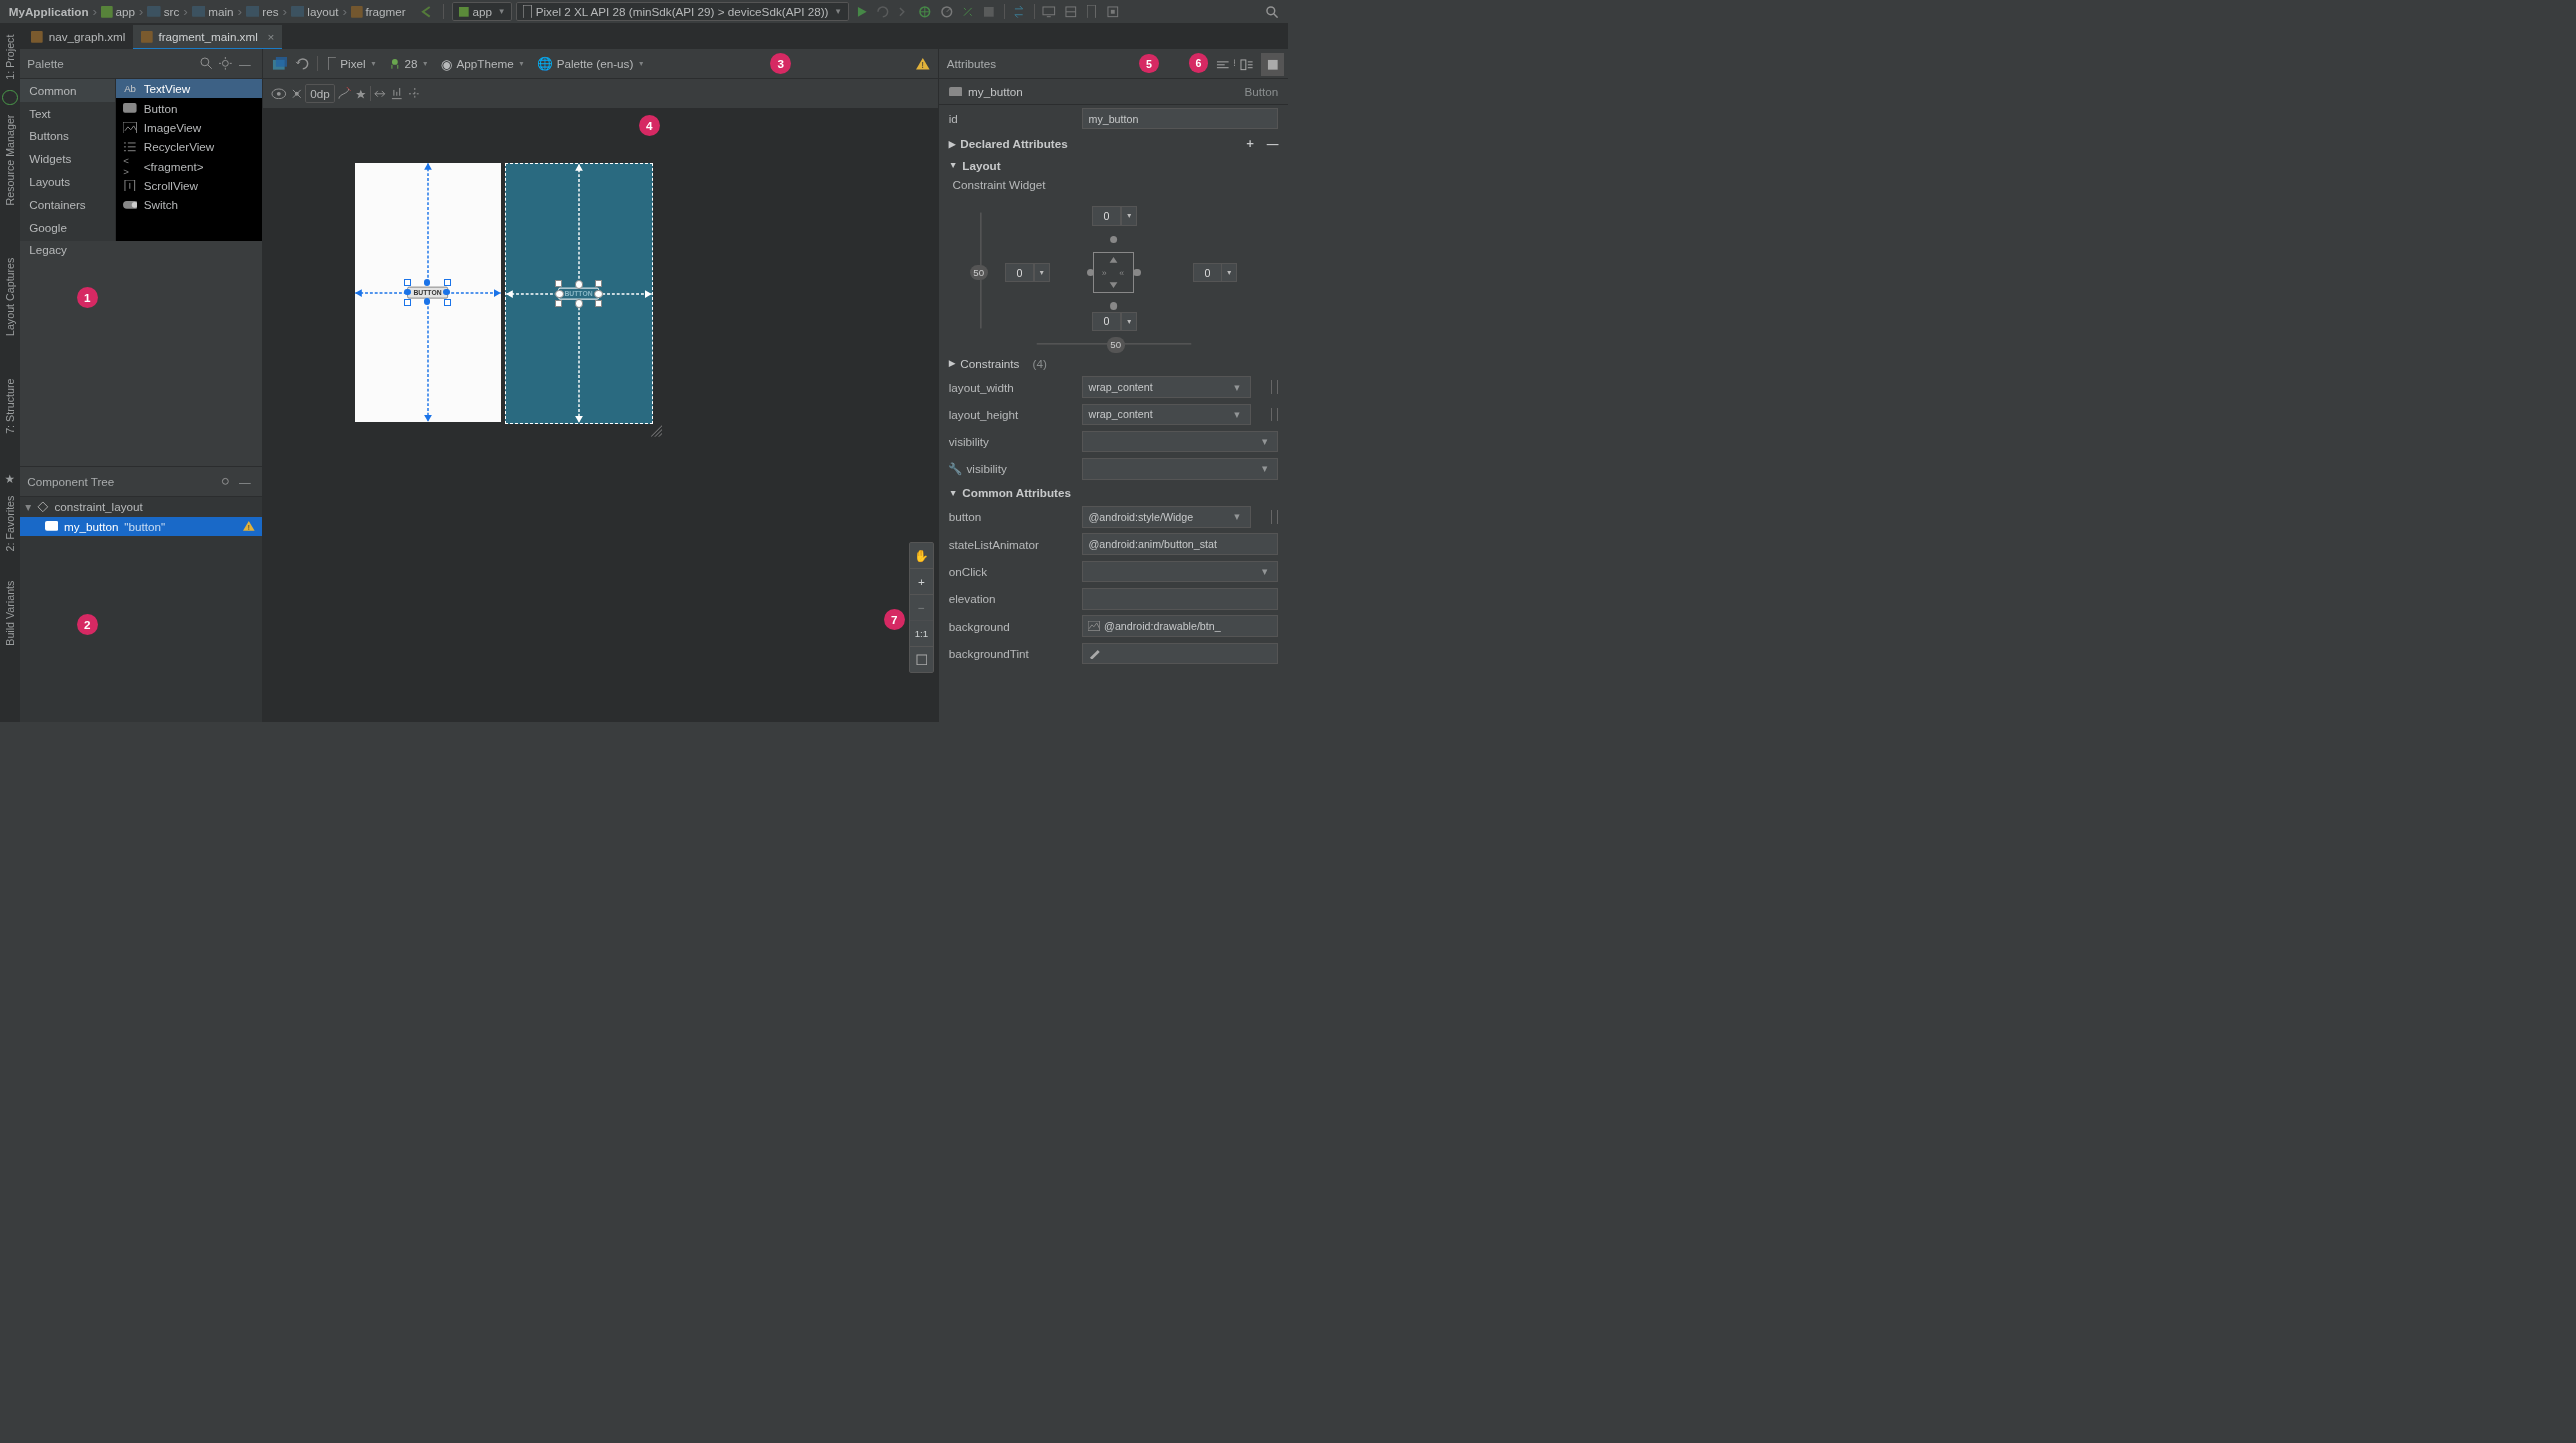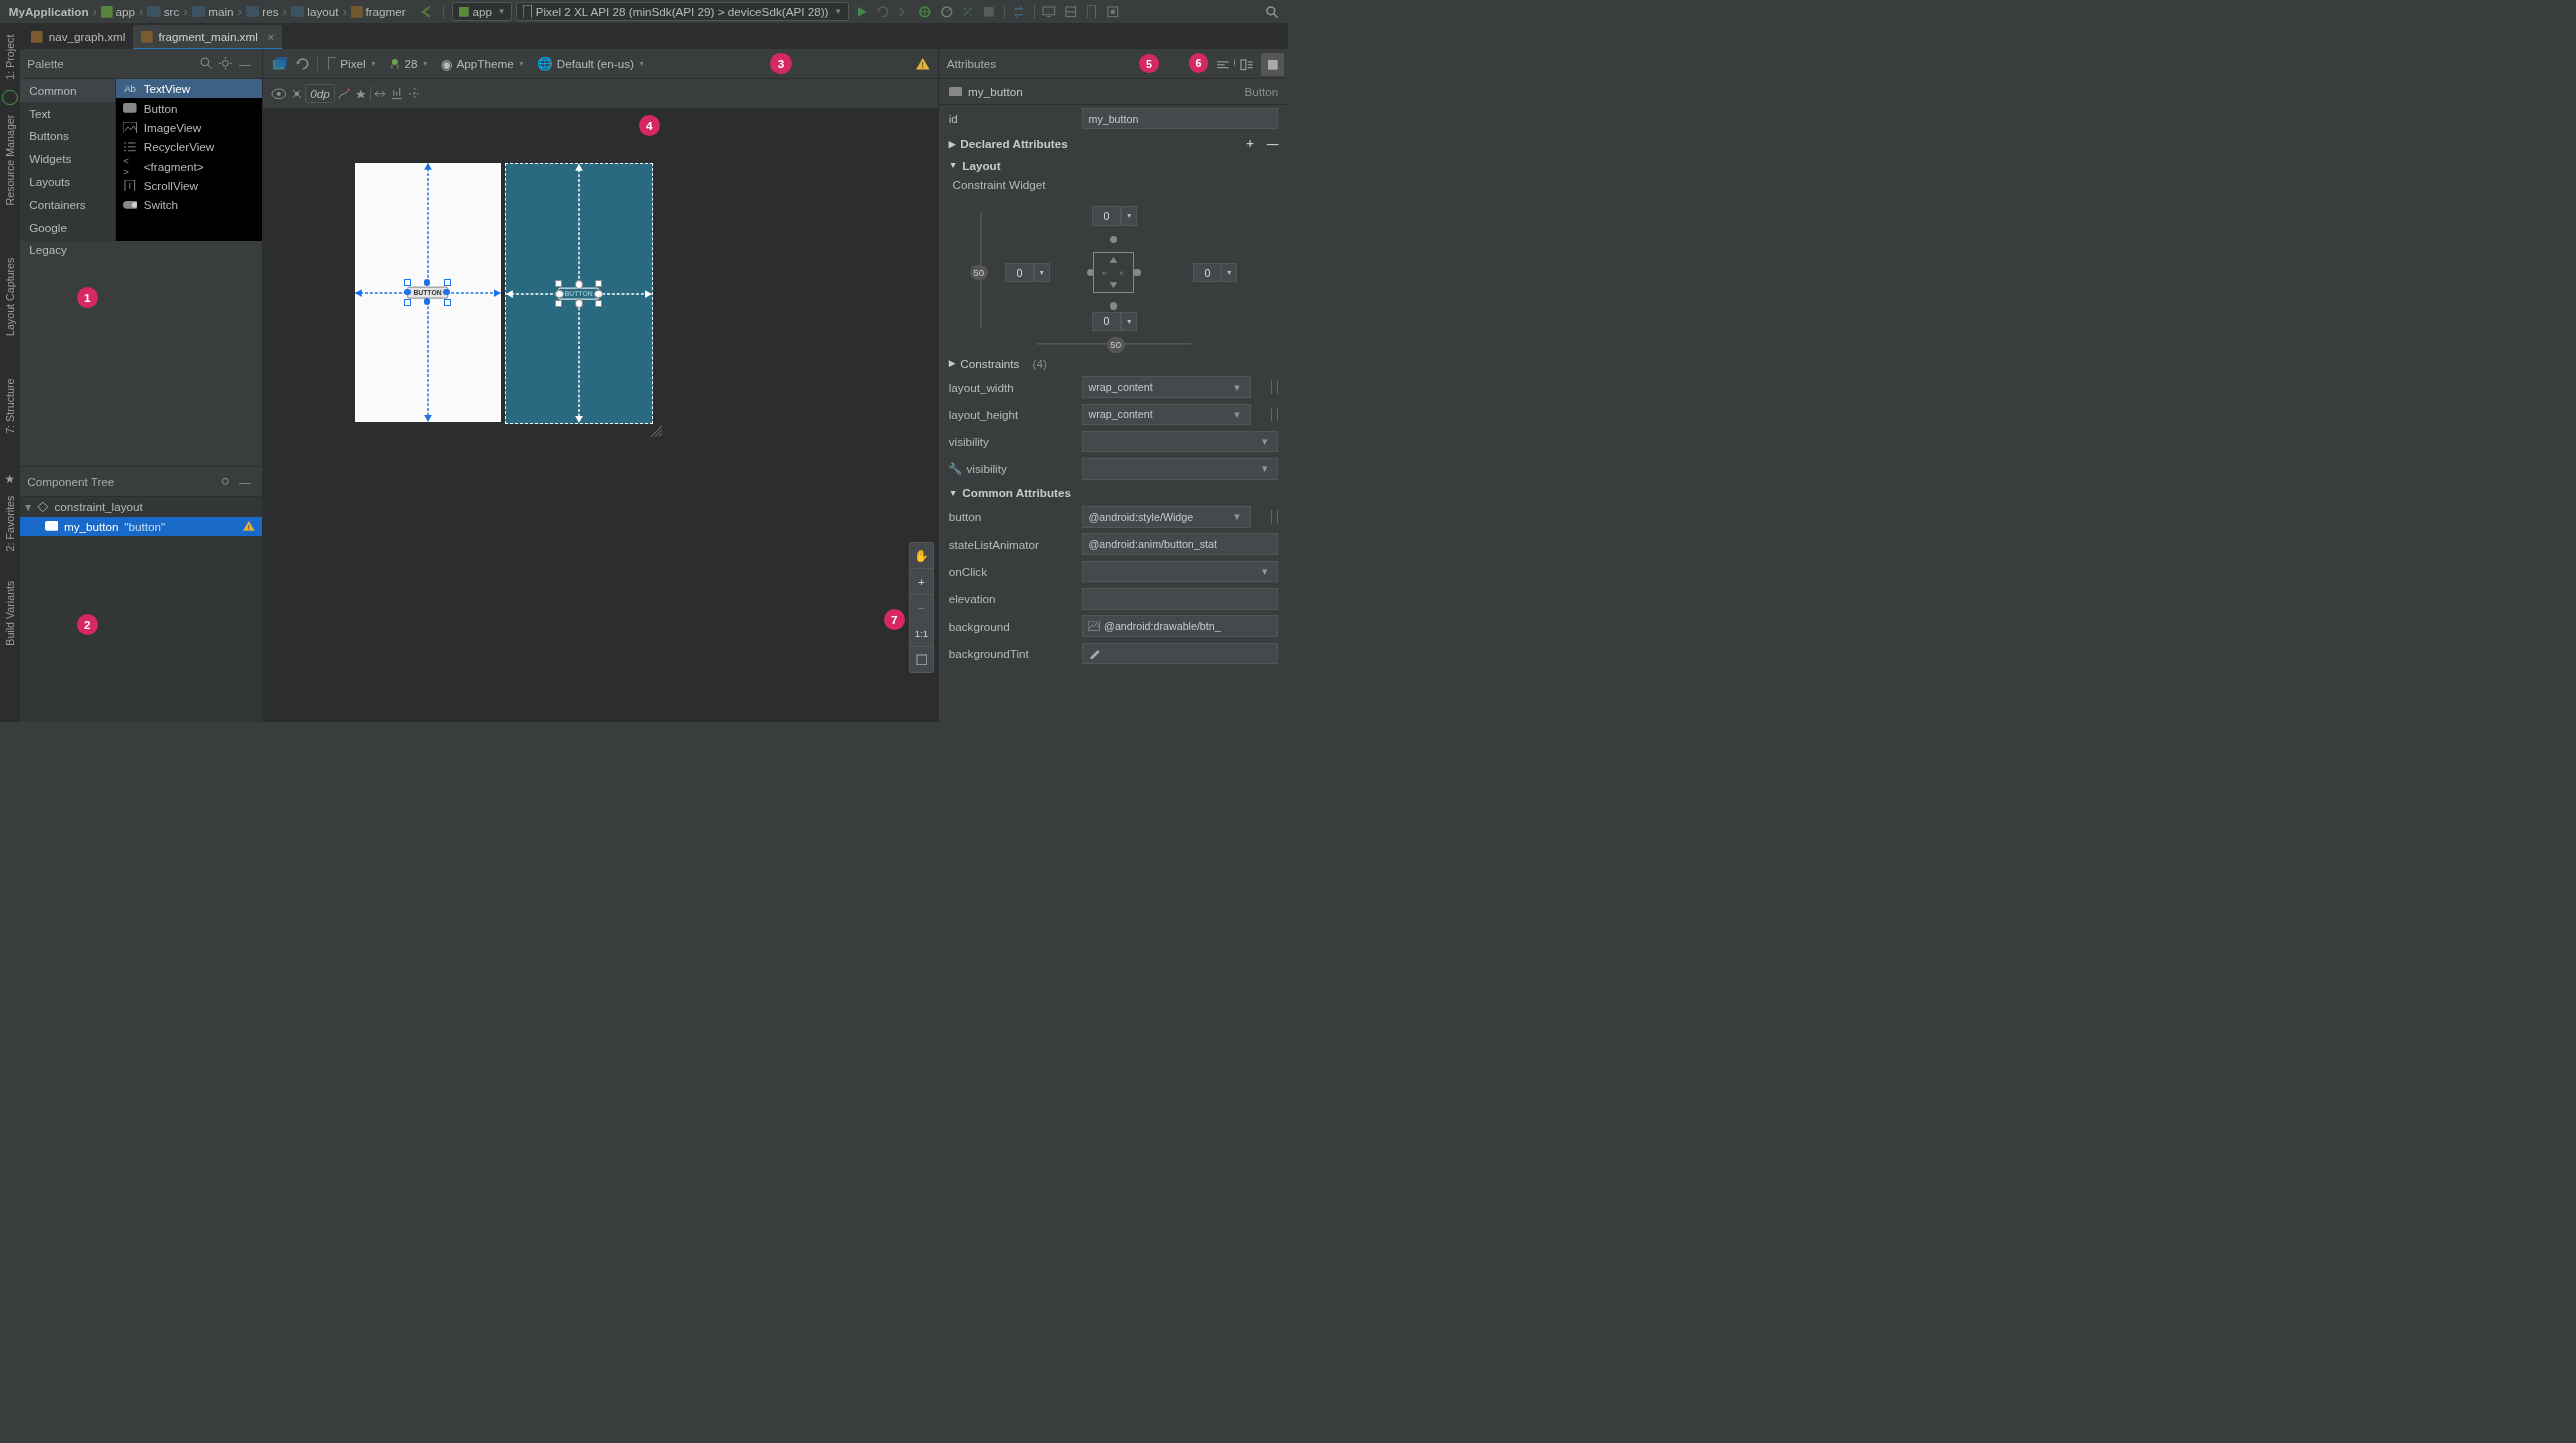--- a/index.html
+++ b/index.html
@@ -53,21 +53,21 @@
   .picn{width:13.6px;height:13.6px;display:flex;align-items:center;justify-content:center}
 
   
   .tree{flex:1;background:#333637;}
   .trow{display:flex;align-items:center;gap:5.8px;padding:2.9px 5.8px;color:var(--text);}
   .trow.ind{padding-left:25px}
   .trow.sel{background:#1969c8;color:#fff}
 
   
   .tb1{height:29px;display:flex;align-items:center;gap:5.8px;padding:0 7.8px;background:var(--bg);border-bottom:1px solid var(--bg-darker);}
-  .tb2{height:29px;display:flex;align-items:center;gap:0;padding:0 7.8px;background:var(--bg);border-bottom:1px solid var(--bg-darker);font-style:italic;}
+  .tb2{height:29px;display:flex;align-items:center;gap:0;padding:0 7.8px;background:var(--bg);border-bottom:1px solid var(--bg-darker);}
   .dd{display:flex;align-items:center;gap:3.9px;padding:0 3.9px;color:var(--text);}
   .dd .tri{opacity:.55;font-size:7.8px;margin-left:1.9px}
   .tbi{width:17.5px;height:17.5px;display:flex;align-items:center;justify-content:center;opacity:.8}
 
   
   .canvas{flex:1;position:relative;background:#2b2d2e;}
   .frame{position:absolute;width:146px;height:259px;}
   .frame.design{left:92px;top:54px;background:#fbfbfb;}
   .frame.blue{left:242px;top:54px;background:var(--teal);border:1px dashed #fff;}
   .btn-box{position:absolute;left:50%;top:50%;transform:translate(-50%,-50%);font-size:6.8px;font-weight:bold;padding:1.9px 5.8px;border-radius:1.9px;}
@@ -466,21 +466,21 @@
           <span>28</span>
           <span class="tri">▾</span>
         </div>
       <div class="dd">
           <span style="font-size:13.6px">◉</span>
           <span>AppTheme</span>
           <span class="tri">▾</span>
         </div>
       <div class="dd">
           <span style="font-size:12.7px">🌐</span>
-          <span>Default (en-us)</span>
+          <span>Palette (en-us)</span>
           <span class="tri">▾</span>
         </div>
       <div class="spacer"></div>
       <div class="pin" style="position:relative">3</div>
       <div class="spacer"></div>
       <svg width="15.6" height="13.6" viewBox="0 0 16 14" style="font-size:12px">
           <path d="M8 1 L15 13 L1 13 Z" fill="#e2b23a"></path>
           <text x="8" y="11" font-size="9" text-anchor="middle" fill="#333">!</text>
         </svg>
     </div>

